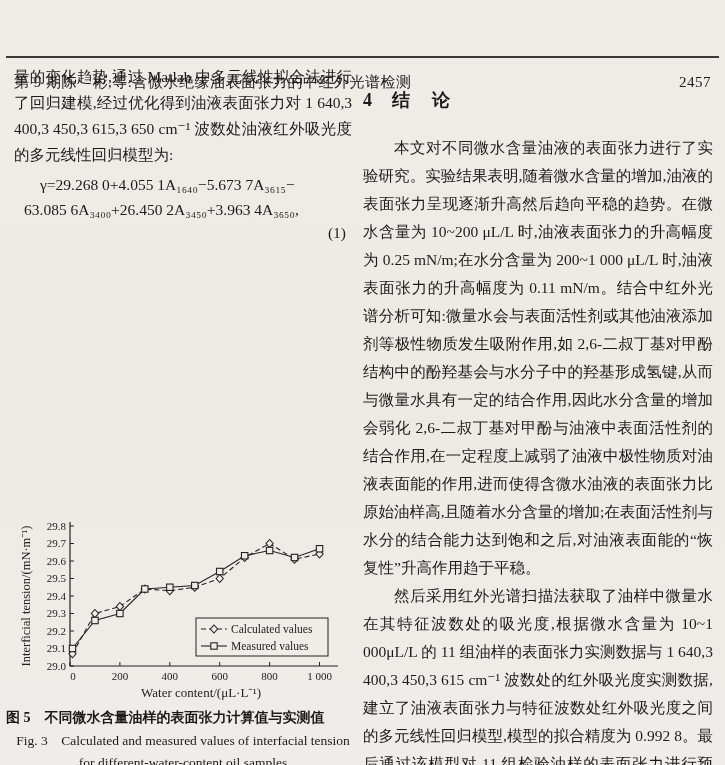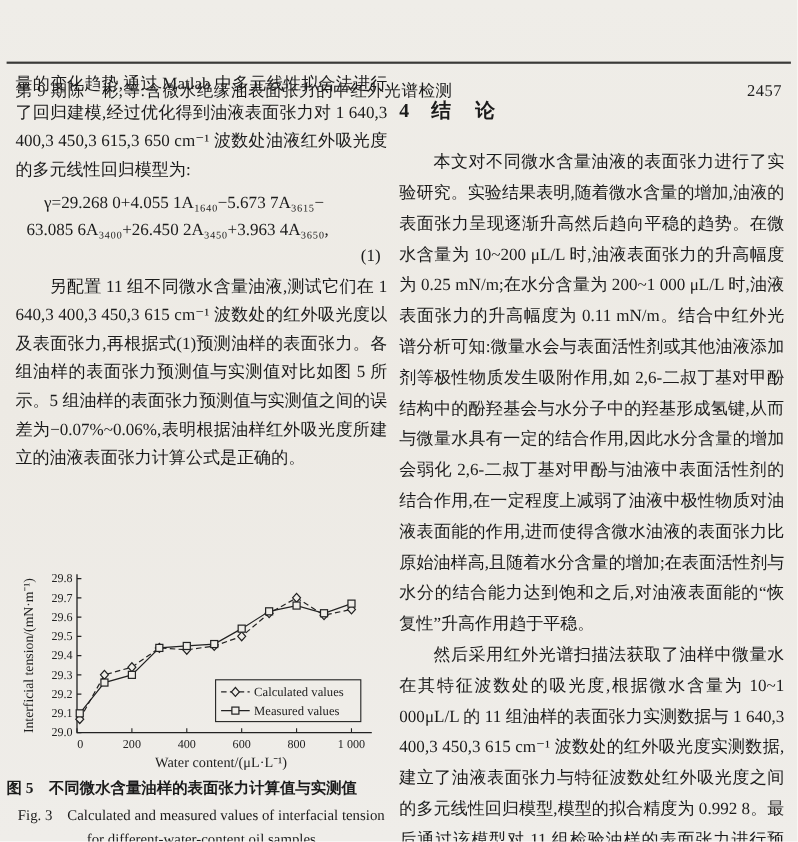--- a/index.html
+++ b/index.html
@@ -64,21 +64,20 @@
   </div>
   <div class="rule"></div>
 
   <div class="col col-left">
     <p>量的变化趋势,通过 Matlab 中多元线性拟合法进行了回归建模,经过优化得到油液表面张力对 1 640,3 400,3 450,3 615,3 650 cm⁻¹ 波数处油液红外吸光度的多元线性回归模型为:</p>
     <div class="equation">
       <div class="eq-l1">γ=29.268 0+4.055 1A₁₆₄₀−5.673 7A₃₆₁₅−</div>
       <div class="eq-l2">63.085 6A₃₄₀₀+26.450 2A₃₄₅₀+3.963 4A₃₆₅₀,</div>
       <div class="eq-num">(1)</div>
     </div>
-    <p class="indent">另配置 11 组不同微水含量油液,测试它们在 1 640,3 400,3 450,3 615 cm⁻¹ 波数处的红外吸光度以及表面张力,再根据式(1)预测油样的表面张力。各组油样的表面张力预测值与实测值对比如图 5 所示。5 组油样的表面张力预测值与实测值之间的误差为−0.07%~0.06%,表明根据油样红外吸光度所建立的油液表面张力计算公式是正确的。</p>
   </div>
 
   <div class="figure">
     <svg id="chart-svg" width="334" height="192" viewBox="0 0 334 192" xmlns="http://www.w3.org/2000/svg">
         <path d="M52,8 L52,152 L320,152" stroke="#222" fill="none" stroke-width="1.2"></path>
         <line x1="52" y1="152" x2="56" y2="152" stroke="#222" stroke-width="1"></line>
         <text x="48" y="155.5" text-anchor="end" font-size="11" font-family="&quot;Liberation Serif&quot;,serif" fill="#222">29.0</text>
         <line x1="52" y1="134.49999999999977" x2="56" y2="134.49999999999977" stroke="#222" stroke-width="1"></line>
         <text x="48" y="137.99999999999977" text-anchor="end" font-size="11" font-family="&quot;Liberation Serif&quot;,serif" fill="#222">29.1</text>
         <line x1="52" y1="117.00000000000016" x2="56" y2="117.00000000000016" stroke="#222" stroke-width="1"></line>

